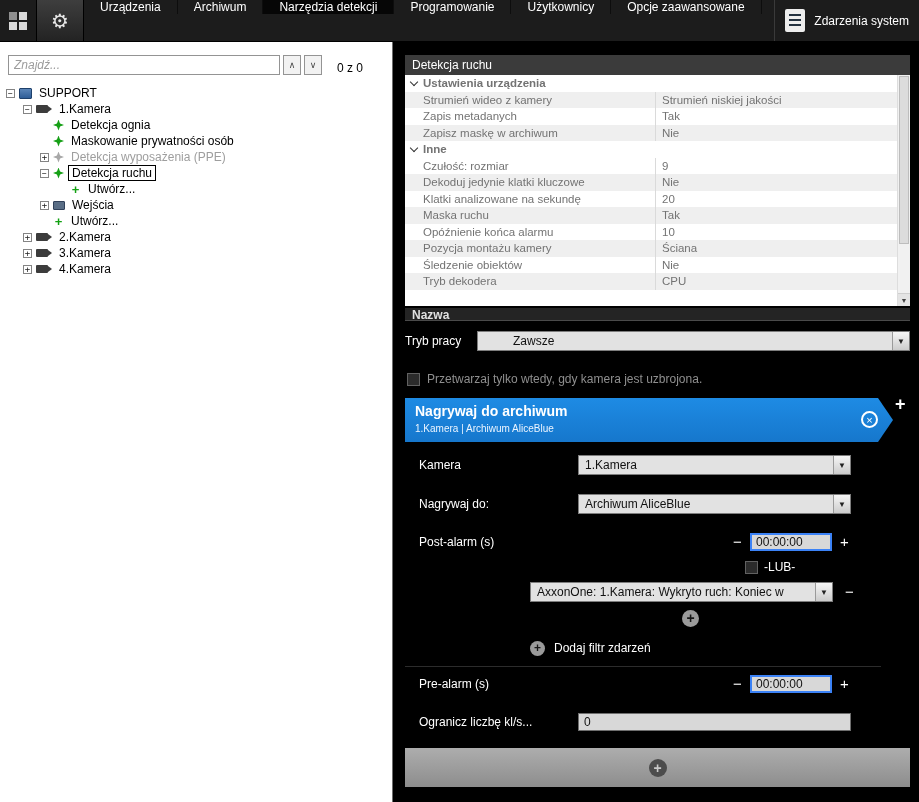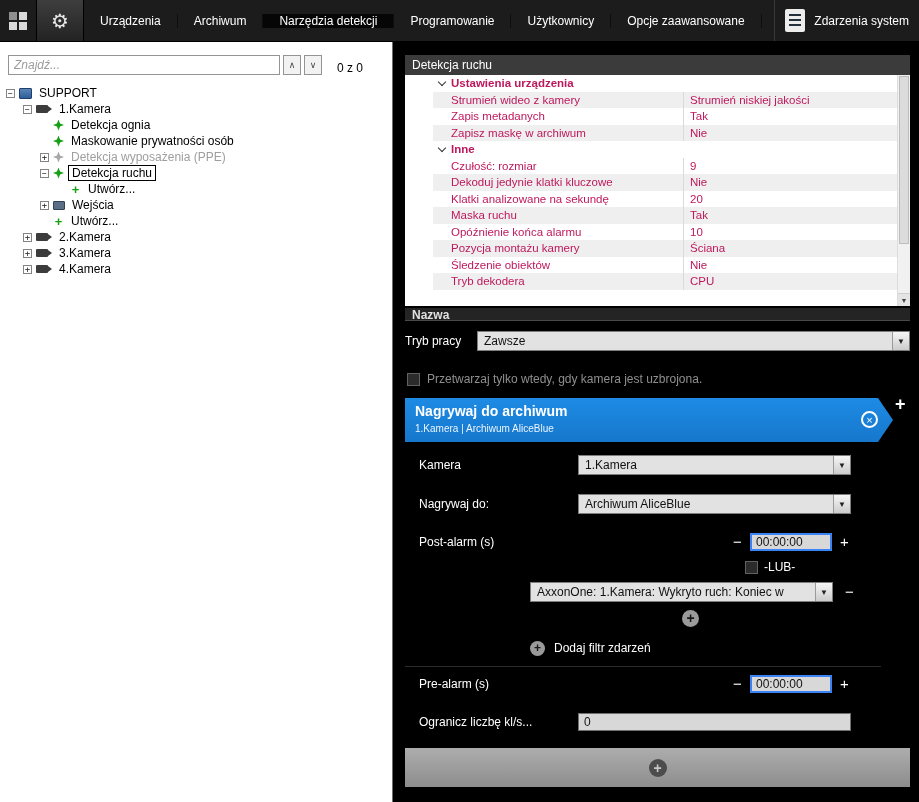--- a/index.html
+++ b/index.html
@@ -11,21 +11,21 @@
   .topbar{position:absolute;top:0;left:0;width:919px;height:42px;background:#1c1c1c;
           display:flex;align-items:stretch;color:#fff;border-bottom:1px solid #000;}
   .win-btn{width:36px;display:flex;align-items:center;justify-content:center;}
   .win-glyph{display:grid;grid-template-columns:8px 8px;grid-template-rows:8px 8px;gap:2px;}
   .win-glyph i{background:#d9d9d9;}
   .win-glyph i:nth-child(1){background:#8f8f8f;}
   .gear-btn{width:48px;background:linear-gradient(#3e3e3e,#232323);
             border-left:1px solid #000;border-right:1px solid #000;
             display:flex;align-items:center;justify-content:center;}
   .gear-icon::before{content:"⚙";font-size:20px;color:#e8e8e8;}
-  .tabs{display:flex;align-items:center;}
+  .tabs{display:flex;align-items:flex-start;}
   .tab{display:flex;align-items:center;padding:0 16px;font-size:12px;color:#fff;
        border-right:1px solid #0d0d0d;white-space:nowrap;cursor:default;}
   .tab.active{background:#060606;}
   .tb-spacer{flex:1;}
   .events{display:flex;align-items:center;gap:9px;padding:4px 10px;border-left:1px solid #3a3a3a;
           white-space:nowrap;overflow:hidden;}
   .report-icon{width:20px;height:23px;background:#ededed;border-radius:2px;position:relative;flex:0 0 auto;}
   .report-icon::before{content:"";position:absolute;left:4px;top:5px;right:4px;height:2px;background:#23313f;
           box-shadow:0 5px 0 #23313f,0 10px 0 #23313f;}
 
@@ -62,42 +62,42 @@
         clip-path:polygon(50% 0,64% 36%,100% 50%,64% 64%,50% 100%,36% 64%,0 50%,36% 36%);}
   .ti-ppe-detect,.ti.gray{background:#a8a8a8;}
   .ti-create-plus{width:11px;text-align:center;color:#12a112;font-weight:bold;font-size:13px;line-height:11px;}
   .ti-create-plus::before{content:"+";}
   .ti-io-inputs{width:12px;height:9px;background:#5a6e86;border:1px solid #31415a;border-radius:1px;}
 
   
   .right{position:absolute;top:42px;left:393px;width:526px;bottom:0;background:#000;color:#fff;overflow:hidden;}
   .sec-header{position:absolute;left:12px;top:13px;width:505px;height:20px;background:#3b3b3b;
         display:flex;align-items:center;padding-left:7px;font-size:12px;color:#fff;}
-  .settings{position:absolute;left:12px;top:33px;width:505px;height:231px;background:#fff;color:#be185d;padding-left:28px;}
+  .settings{position:absolute;left:12px;top:33px;width:505px;height:231px;background:#fff;color:#737373;}
   .settings-inner{margin-right:13px;}
   .s-group{height:16.5px;display:flex;align-items:center;font-weight:bold;font-size:11.5px;background:#fff;}
   .chev{width:10px;height:10px;margin:0 4px 0 4px;position:relative;flex:0 0 auto;}
   .chev::before{content:"";position:absolute;left:2px;top:1px;width:5px;height:5px;
         border-right:1.4px solid #333;border-bottom:1.4px solid #333;transform:rotate(45deg);}
   .s-row{height:16.5px;display:flex;align-items:center;font-size:11.5px;background:#fff;}
   .s-row.stripe{background:#efefef;}
   .s-row .lab{width:250px;padding-left:18px;white-space:nowrap;overflow:hidden;}
   .s-row .val{flex:1;padding-left:6px;border-left:1px solid #dadada;align-self:stretch;
         display:flex;align-items:center;white-space:nowrap;overflow:hidden;}
   .sb{position:absolute;right:0;top:0;bottom:0;width:13px;background:#f1f1f1;border-left:1px solid #ddd;}
   .sb-thumb{position:absolute;left:1px;right:1px;top:1px;height:168px;background:#dcdcdc;border:1px solid #bdbdbd;}
   .sb-btn{position:absolute;left:0;right:0;bottom:0;height:13px;background:#e4e4e4;border-top:1px solid #cfcfcf;
         display:flex;align-items:center;justify-content:center;font-size:7px;color:#444;}
   .sb-btn::before{content:"▼";}
   .nazwa{position:absolute;left:12px;top:266px;width:505px;height:13px;background:#242424;color:#e0e0e0;
         font-weight:bold;font-size:12px;line-height:15px;padding-left:7px;overflow:hidden;border-bottom:1px solid #4a4a4a;}
   .tryb{position:absolute;left:12px;top:288px;width:505px;height:22px;display:flex;align-items:center;}
   .tryb .lbl{width:72px;font-size:12px;color:#fff;}
   .dd{height:20px;background:#e2e2e2;border:1px solid #7d7d7d;display:flex;align-items:stretch;}
-  .dd-flex{flex:1;}
+  .dd-flex{flex:1;padding-left:29px;}
   .dd-value{flex:1;display:flex;align-items:center;padding:0 6px;font-size:12px;color:#111;
         white-space:nowrap;overflow:hidden;}
   .dd-btn{width:17px;border-left:1px solid #9a9a9a;background:linear-gradient(#f6f6f6,#cccccc);
         display:flex;align-items:center;justify-content:center;color:#222;}
   .dd-btn::before{content:"▼";font-size:8px;}
   .chk{width:13px;height:13px;background:#2b2b2b;border:1px solid #616161;flex:0 0 auto;}
   .chk-row{position:absolute;left:14px;top:330px;display:flex;align-items:center;gap:7px;}
   .chk-row .txt{font-size:12px;color:#8f8f8f;}
 
   

